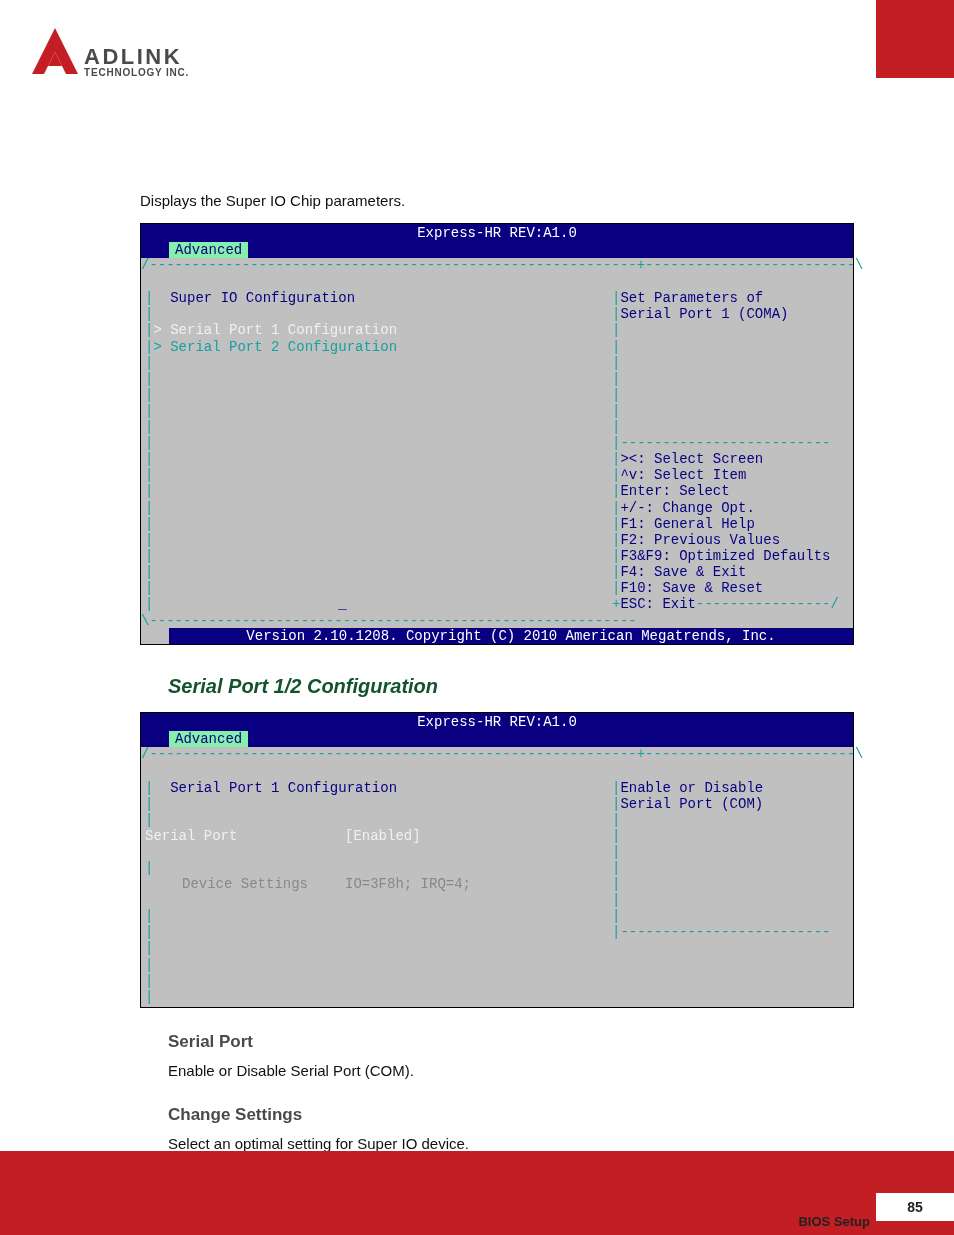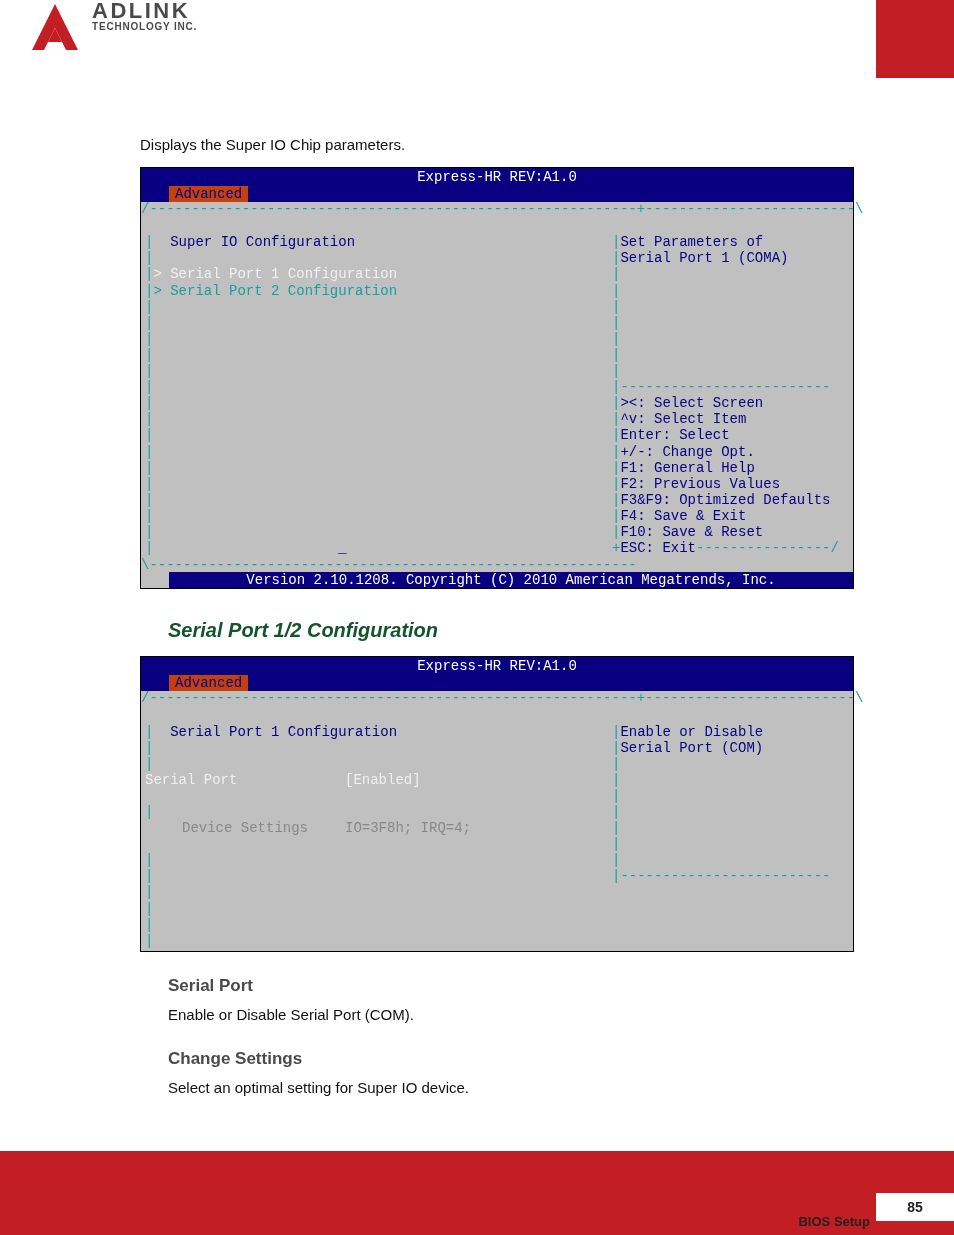--- a/index.html
+++ b/index.html
@@ -1,30 +1,30 @@
 <!DOCTYPE html>
 <html><head>
 <meta charset="utf-8">
 <style>
   * { margin: 0; padding: 0; box-sizing: border-box; }
   body { width: 954px; height: 1235px; background: #fff; font-family: Arial, sans-serif; position: relative; }
   .page { width: 100%; height: 100%; position: relative; }
   .header { height: 78px; display: flex; }
-  .logo-area { display: flex; align-items: flex-start; padding-left: 28px; gap: 10px; }
+  .logo-area { display: flex; align-items: flex-end; padding-left: 28px; gap: 2px; }
   .logo-triangle svg { display: block; }
   .logo-text { display: flex; flex-direction: column; line-height: 1; }
   .logo-name { font-weight: 900; font-size: 22px; letter-spacing: 2.5px; color: #4a4a4a; font-family: Arial, sans-serif; }
   .logo-sub { font-size: 10px; letter-spacing: 0.8px; color: #4a4a4a; font-weight: 600; }
   .header-right { position: absolute; right: 0; top: 0; width: 78px; height: 78px; background: #c41e25; }
   .content { padding: 0 100px 0 140px; }
-  .section-intro { margin-top: 56px; font-size: 15px; color: #111; line-height: 1.4; margin-bottom: 12px; }
+  .section-intro { margin-top: 112px; font-size: 15px; color: #111; line-height: 1.4; margin-bottom: 12px; }
   .bios-box { border: 1px solid #000; background: #c0c0c0; font-family: 'Courier New', monospace; font-size: 14px; line-height: 1.15; color: #080080; }
   .bios-title-bar { background: #080080; color: #fff; text-align: center; padding: 1px 0; }
   .bios-tab-row { background: #080080; color: #fff; display: flex; padding-left: 28px; }
-  .bios-tab { background: #c2410c; color: #080080; padding: 0 6px; }
+  .bios-tab { background: #86efac; color: #080080; padding: 0 6px; }
   .bios-body { display: flex; position: relative; }
   .bios-left { flex: 1; padding: 2px 6px 2px 4px; white-space: pre; }
   .bios-right { width: 245px; padding: 2px 4px; white-space: pre; }
   .bios-cyan { color: #18a0a0; }
   .bios-white { color: #f0f0f0; }
   .bios-dim { color: #888; text-align: center; }
   .bios-footer { background: #080080; color: #fff; text-align: center; padding: 0; margin-left: 28px; }
   .subhead { font-family: Arial, sans-serif; font-style: italic; font-weight: 700; font-size: 20px; color: #14532d; margin: 30px 0 14px 28px; }
   .body-heading { font-family: Arial, sans-serif; font-weight: 700; font-size: 17px; color: #4a4a4a; margin: 24px 0 8px 28px; }
   .body-text { font-size: 15px; color: #111; margin: 0 0 0 28px; line-height: 1.4; }

